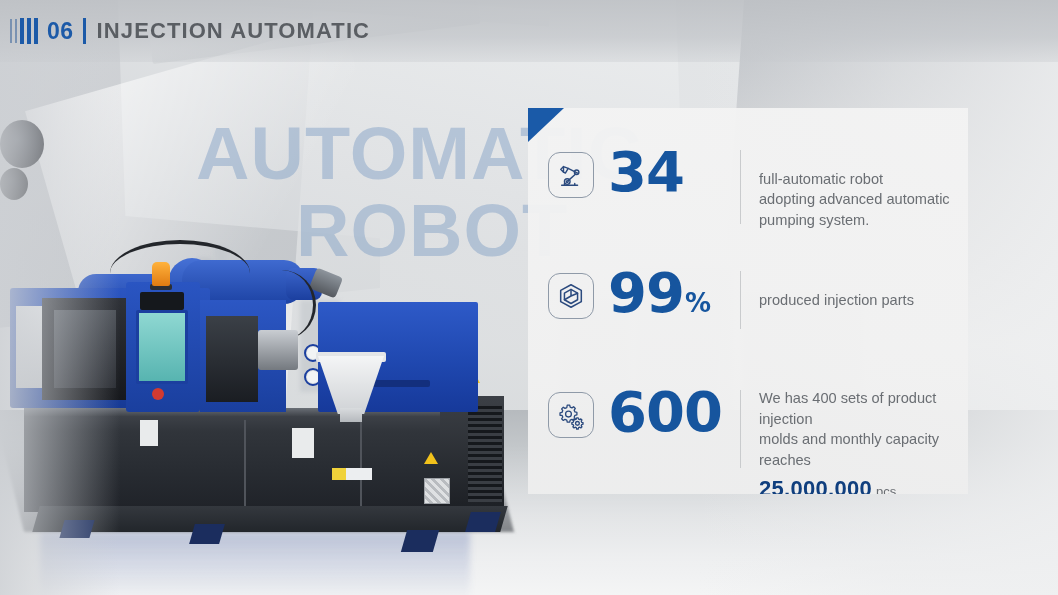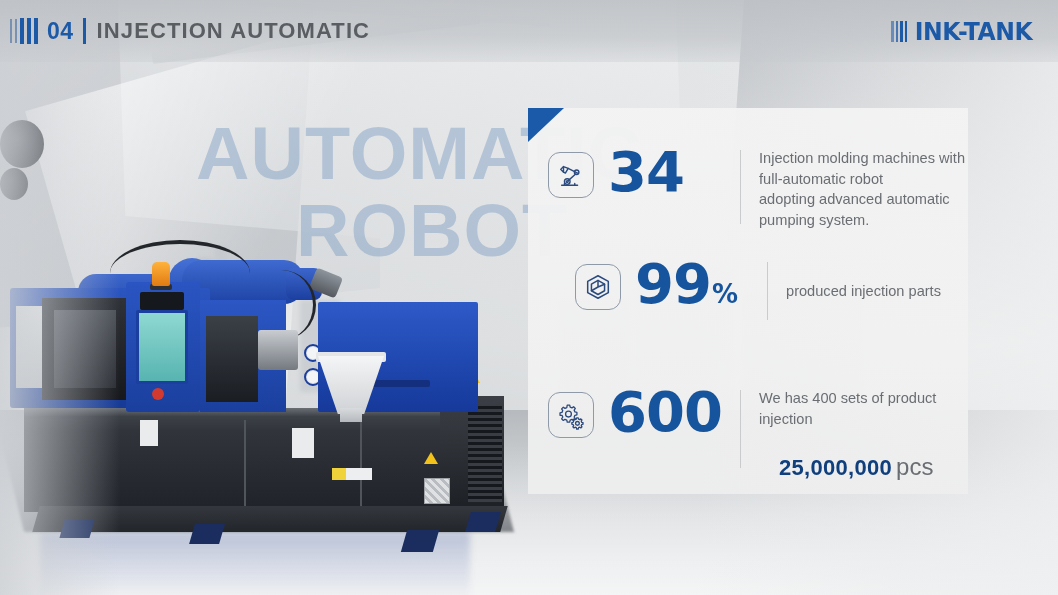--- a/index.html
+++ b/index.html
@@ -204,21 +204,21 @@
   }
   .corner-tri{
     position:absolute; left:0; top:0; width:0; height:0;
     border-left:36px solid #1a5aa8; border-bottom:34px solid transparent;
   }
 
   .stat{
     position:absolute; left:0; width:100%; display:flex; align-items:flex-start;
   }
   .stat-1{ top:36px; }
-  .stat-2{ top:148px;justify-content:center; }
+  .stat-2{ top:157px; }
   .stat-3{ top:276px; }
 
   .stat-icon{
     width:46px; height:46px; margin-left:20px; margin-top:8px; flex:0 0 46px;
     border:1.6px solid #8f9aa8; border-radius:12px;
     display:flex; align-items:center; justify-content:center;
   }
   .stat-icon svg{ display:block; }
 
   .stat-num{
@@ -235,23 +235,22 @@
   .stat-div.d2{ height:58px; }
   .stat-div.d3{ height:78px; }
 
   .stat-text{
     margin-left:18px; color:#6a6e73; font-size:14.6px; line-height:1.42;
     font-family:"Liberation Sans", sans-serif; padding-top:4px; max-width:330px;
   }
   .stat-text .big{
     display:inline-block; color:#103f7e; font-weight:700; font-size:22px; letter-spacing:.3px;
     margin-top:2px;
-    margin-left:20px;
-  }
-  .stat-text .pcs{ color:#6a6e73; font-size:24px; font-weight:400; margin-left:4px; }
+  }
+  .stat-text .pcs{ color:#6a6e73; font-size:13px; font-weight:400; margin-left:4px; }
 </style>
 </head>
 <body>
 
 <div id="photo">
   <div class="bg-base"></div>
   <div class="wall-a"></div>
   <div class="wall-b"></div>
   <div class="wall-c"></div>
   <div class="ceiling-beam"></div>
@@ -341,33 +340,24 @@
 </div>
 
 <div id="topbar">
   <div class="tb-bars">
     <span class="tb-bar thin"></span>
     <span class="tb-bar thin"></span>
     <span class="tb-bar"></span>
     <span class="tb-bar"></span>
     <span class="tb-bar"></span>
   </div>
-  <div class="tb-num">04</div>
+  <div class="tb-num">06</div>
   <div class="tb-sep"></div>
   <div class="tb-title">INJECTION AUTOMATIC</div>
   <div class="tb-spacer"></div>
-  <div class="logo">
-    <span class="logo-stripes">
-      <i></i>
-        <i></i>
-        <i></i>
-        <i></i>
-    </span>
-    <span class="logo-text">INK-TANK</span>
-  </div>
 </div>
 
 <div id="panel">
   <div class="corner-tri"></div>
 
   <div class="stat stat-1">
     <div class="stat-icon">
       <svg width="30" height="30" viewBox="0 0 32 32" fill="none" stroke="#2b4a7e" stroke-width="1.5" stroke-linecap="round" stroke-linejoin="round">
         <path d="M5 10 L8 7 M5 10 L8 13 M8 7 L13 9 L10 14 L8 13 Z"></path>
         <path d="M13 9 L23 14"></path>
@@ -377,21 +367,21 @@
         <circle cx="12" cy="23" r="1"></circle>
         <path d="M6 27 H23"></path>
         <path d="M9 25 V27 M20 25 V27"></path>
       </svg>
     </div>
     <div class="stat-num">
       <span class="num-big">34</span>
     </div>
     <div class="stat-div d1"></div>
     <div class="stat-text">
-      <span>Injection molding machines with</span><br>
+      <br>
       <span>full-automatic robot</span><br>
       <span>adopting advanced automatic pumping system.</span>
     </div>
   </div>
 
   <div class="stat stat-2">
     <div class="stat-icon">
       <svg width="30" height="30" viewBox="0 0 32 32" fill="none" stroke="#2b4a7e" stroke-width="1.6" stroke-linecap="round" stroke-linejoin="round">
         <path d="M16 4 L27 10 V22 L16 28 L5 22 V10 Z"></path>
         <path d="M16 9 L23 13 V20 L16 24 L9 20 V13 Z"></path>
@@ -417,17 +407,17 @@
         <path d="M22 19 h1.7l.35 1.4 1.25.5 1.2-.8 1.2 1.2-.8 1.2.5 1.25 1.4.35v1.7l-1.4.35-.5 1.25.8 1.2-1.2 1.2-1.2-.8-1.25.5-.35 1.4H22l-.35-1.4-1.25-.5-1.2.8-1.2-1.2.8-1.2-.5-1.25-1.4-.35v-1.7l1.4-.35.5-1.25-.8-1.2 1.2-1.2 1.2.8 1.25-.5Z"></path>
         <circle cx="22.85" cy="24.9" r="2"></circle>
       </svg>
     </div>
     <div class="stat-num">
       <span class="num-big">600</span>
     </div>
     <div class="stat-div d3"></div>
     <div class="stat-text">
       <span>We has 400 sets of product injection</span><br>
-      <br>
+      <span>molds and monthly capacity reaches</span><br>
       <span class="big">25,000,000</span><span class="pcs">pcs</span>
     </div>
   </div>
 </div>
 
 </body></html>

